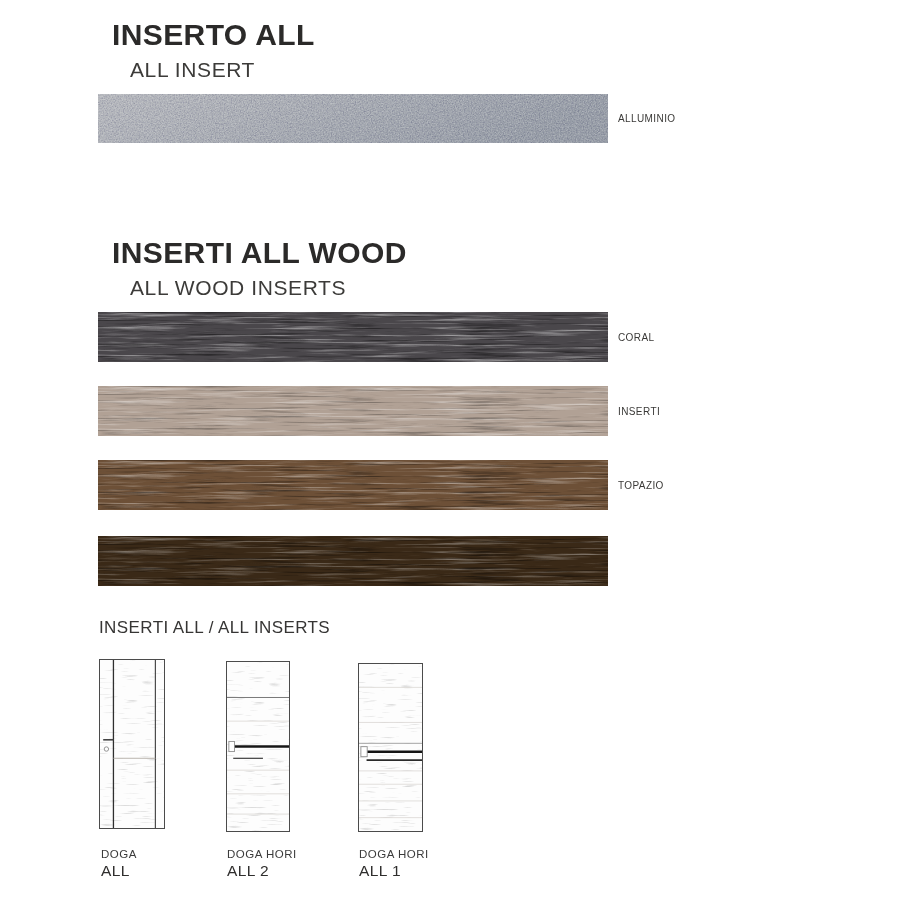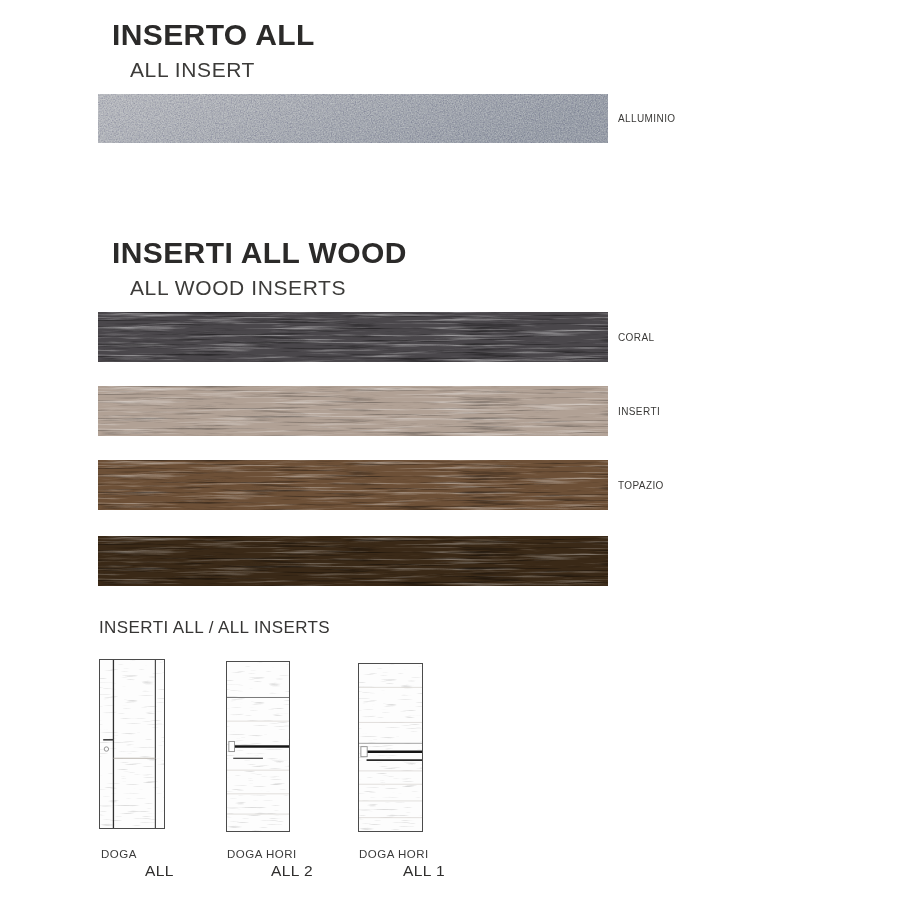--- a/index.html
+++ b/index.html
@@ -9,21 +9,21 @@
   .h-sub{position:absolute;left:98px;font-size:21px;font-weight:400;letter-spacing:0.6px;color:#3c3b39;white-space:nowrap;margin-left:32px;}
   .swatch{position:absolute;left:98px;width:510px;height:50px;overflow:hidden;}
   .swatch svg{display:block;width:100%;height:100%;}
   .swatch-label{position:absolute;left:618px;width:200px;font-size:10px;letter-spacing:0.4px;color:#3a3937;
                 display:flex;align-items:center;height:50px;}
   .h3-title{position:absolute;left:99px;top:618px;font-size:17px;font-weight:500;letter-spacing:0.4px;color:#363534;}
   .panel{position:absolute;background:#fdfdfd;border:1.2px solid #4b4b4b;box-sizing:border-box;overflow:hidden;}
   .panel svg{display:block;width:100%;height:100%;}
   .panel-label{position:absolute;width:120px;}
   .panel-code{font-size:11.5px;font-weight:400;letter-spacing:0.5px;color:#3b3b3b;line-height:14px;}
-  .panel-variant{font-size:15.5px;font-weight:500;letter-spacing:0.4px;color:#2f2e2d;line-height:19px;margin-left:44px;}
+  .panel-variant{font-size:15.5px;font-weight:500;letter-spacing:0.4px;color:#2f2e2d;line-height:19px;}
   .defs-svg{position:absolute;width:0;height:0;}
 </style>
 </head>
 <body>
 
 <div class="page">
 
   <svg class="defs-svg" aria-hidden="true">
     <defs>
       <linearGradient id="aluGrad" x1="0" y1="0" x2="1" y2="0.25">

